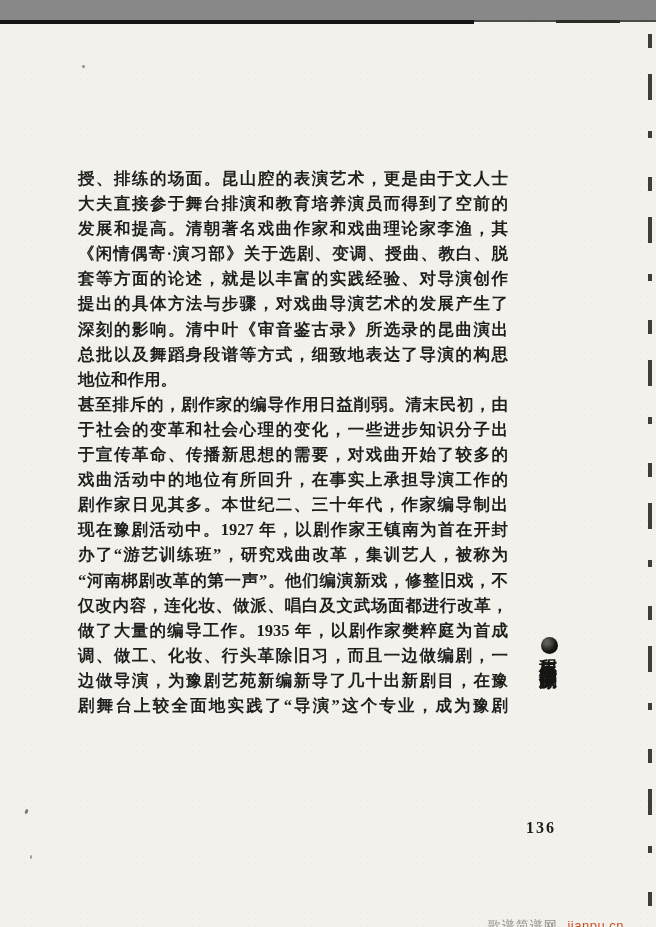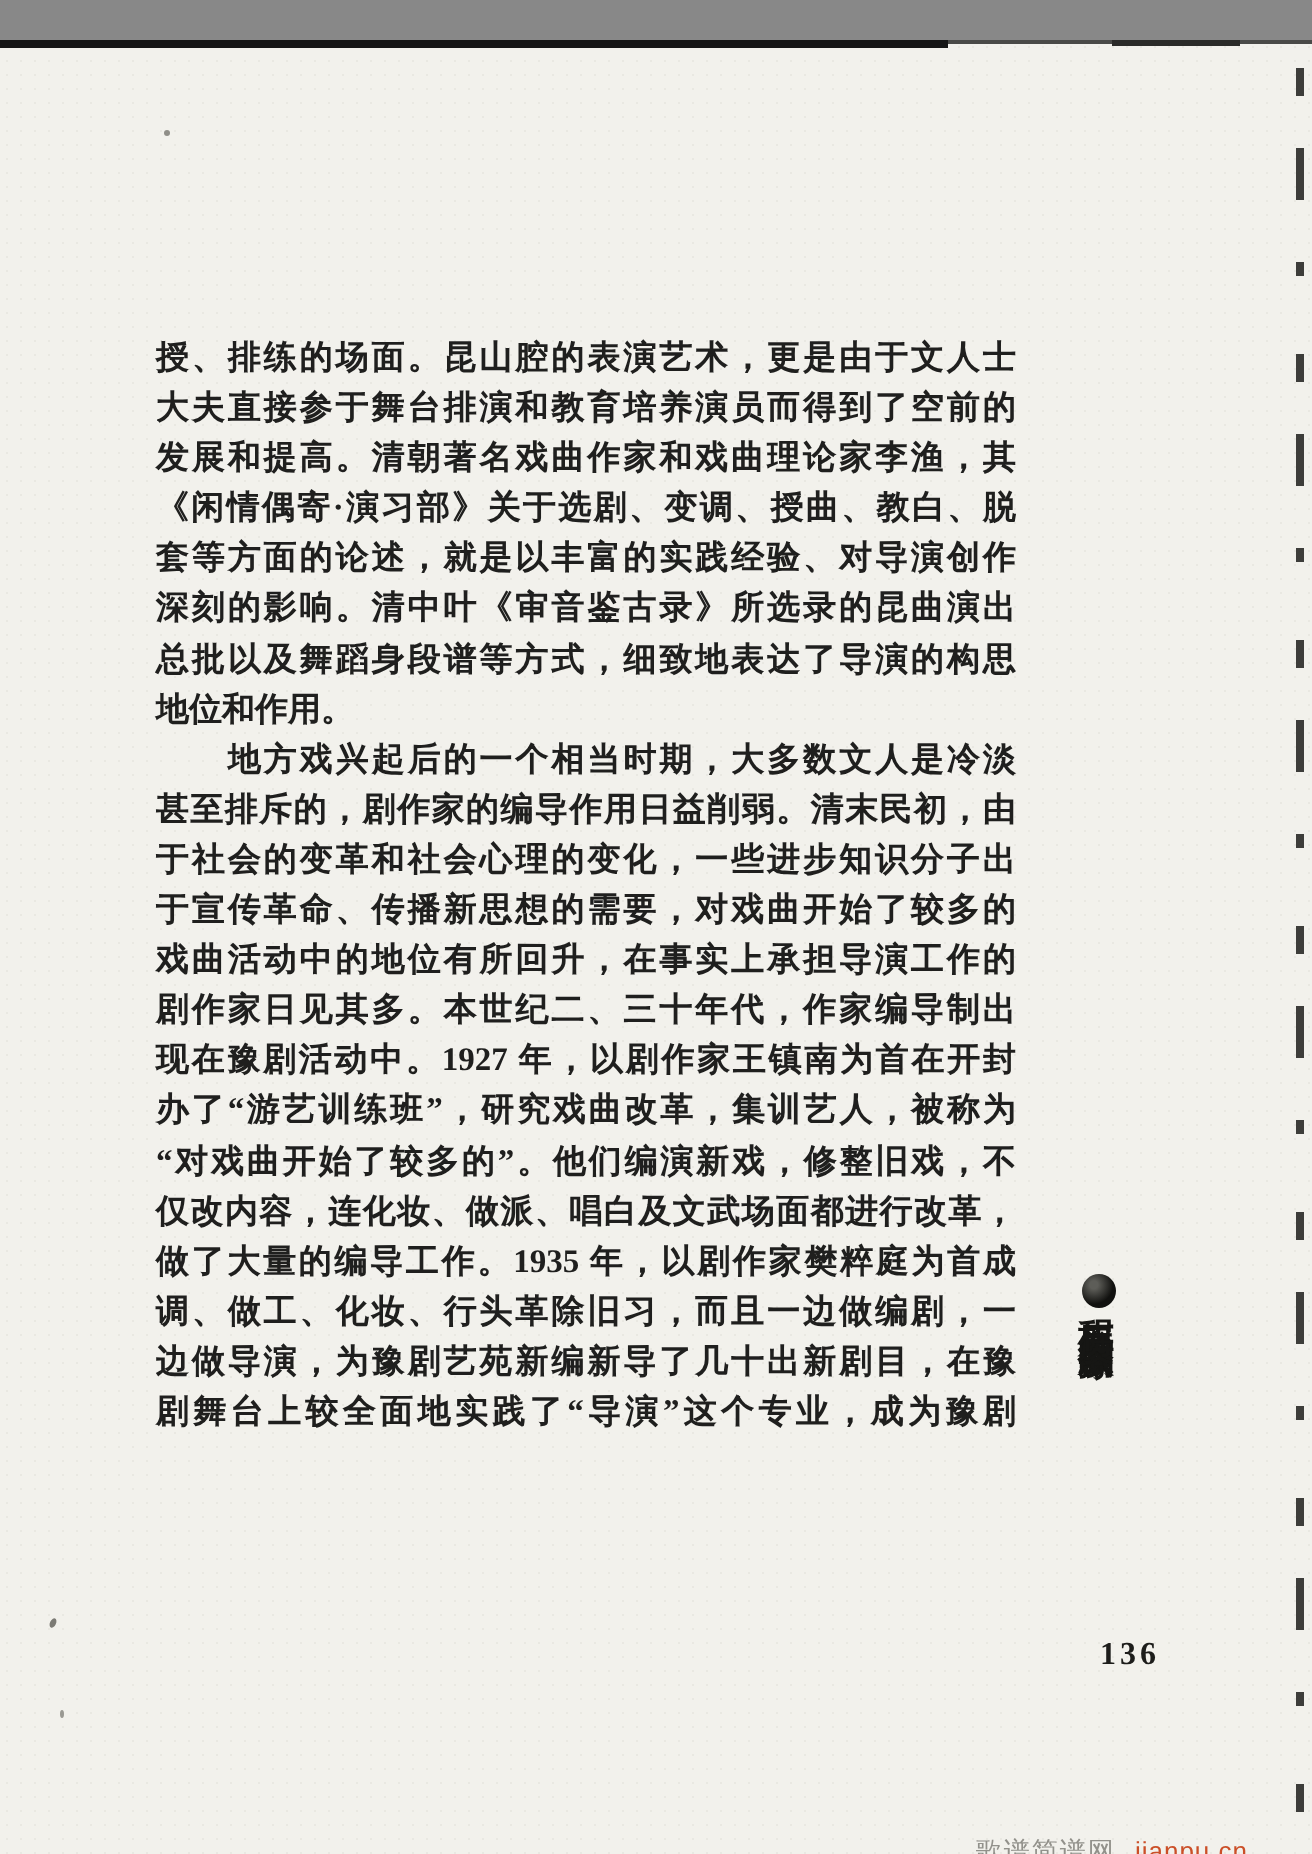--- a/index.html
+++ b/index.html
@@ -44,21 +44,21 @@
   .ornament{
     position:absolute;left:541px;top:617px;width:17px;height:17px;border-radius:50%;
     background:radial-gradient(circle at 35% 32%, #5d5d58 0 2px, #11110f 60%);
   }
   .vtitle{
     position:absolute;left:536px;top:638px;height:160px;
     writing-mode:vertical-rl;text-orientation:upright;
     font-size:18px;font-weight:600;color:#161614;letter-spacing:-1.5px;
   }
   .pagenum{
-    position:absolute;left:550px;top:799px;
+    position:absolute;left:526px;top:799px;
     font-size:16px;color:#1d1d1b;letter-spacing:2px;font-weight:600;
   }
   
   .watermark{
     position:absolute;right:32px;top:897px;
     font-family:"Liberation Sans","DejaVu Sans",sans-serif;
     font-size:13px;letter-spacing:1px;
   }
   .wm-name{color:#92918b;}
   .wm-url{color:#cb4f28;margin-left:5px;letter-spacing:0.5px;}
@@ -75,32 +75,32 @@
   <div class="speck s1"></div>
   <div class="speck s2"></div>
   <div class="speck s3"></div>
 
   <div class="body-text">
       <div class="text-line">授、排练的场面。昆山腔的表演艺术，更是由于文人士</div>
       <div class="text-line">大夫直接参于舞台排演和教育培养演员而得到了空前的</div>
       <div class="text-line">发展和提高。清朝著名戏曲作家和戏曲理论家李渔，其</div>
       <div class="text-line">《闲情偶寄·演习部》关于选剧、变调、授曲、教白、脱</div>
       <div class="text-line">套等方面的论述，就是以丰富的实践经验、对导演创作</div>
+      <div class="text-line">提出的具体方法与步骤，对戏曲导演艺术的发展产生了</div>
       <div class="text-line">深刻的影响。清中叶《审音鉴古录》所选录的昆曲演出</div>
       <div class="text-line">总批以及舞蹈身段谱等方式，细致地表达了导演的构思</div>
       <div class="text-line para-end">地位和作用。</div>
-      <div class="text-line">　　地方戏兴起后的一个相当时期，大多数文人是冷淡</div>
       <div class="text-line">甚至排斥的，剧作家的编导作用日益削弱。清末民初，由</div>
       <div class="text-line">于社会的变革和社会心理的变化，一些进步知识分子出</div>
       <div class="text-line">于宣传革命、传播新思想的需要，对戏曲开始了较多的</div>
       <div class="text-line">戏曲活动中的地位有所回升，在事实上承担导演工作的</div>
       <div class="text-line">剧作家日见其多。本世纪二、三十年代，作家编导制出</div>
       <div class="text-line">现在豫剧活动中。1927 年，以剧作家王镇南为首在开封</div>
       <div class="text-line">办了“游艺训练班”，研究戏曲改革，集训艺人，被称为</div>
-      <div class="text-line">“对戏曲开始了较多的”。他们编演新戏，修整旧戏，不</div>
+      <div class="text-line">“河南梆剧改革的第一声”。他们编演新戏，修整旧戏，不</div>
       <div class="text-line">仅改内容，连化妆、做派、唱白及文武场面都进行改革，</div>
       <div class="text-line">做了大量的编导工作。1935 年，以剧作家樊粹庭为首成</div>
       <div class="text-line">调、做工、化妆、行头革除旧习，而且一边做编剧，一</div>
       <div class="text-line">边做导演，为豫剧艺苑新编新导了几十出新剧目，在豫</div>
       <div class="text-line">剧舞台上较全面地实践了“导演”这个专业，成为豫剧</div>
     </div>
 
   <div class="ornament"></div>
   <div class="vtitle">豫剧导演的发展历程</div>
   <div class="pagenum">136</div>

